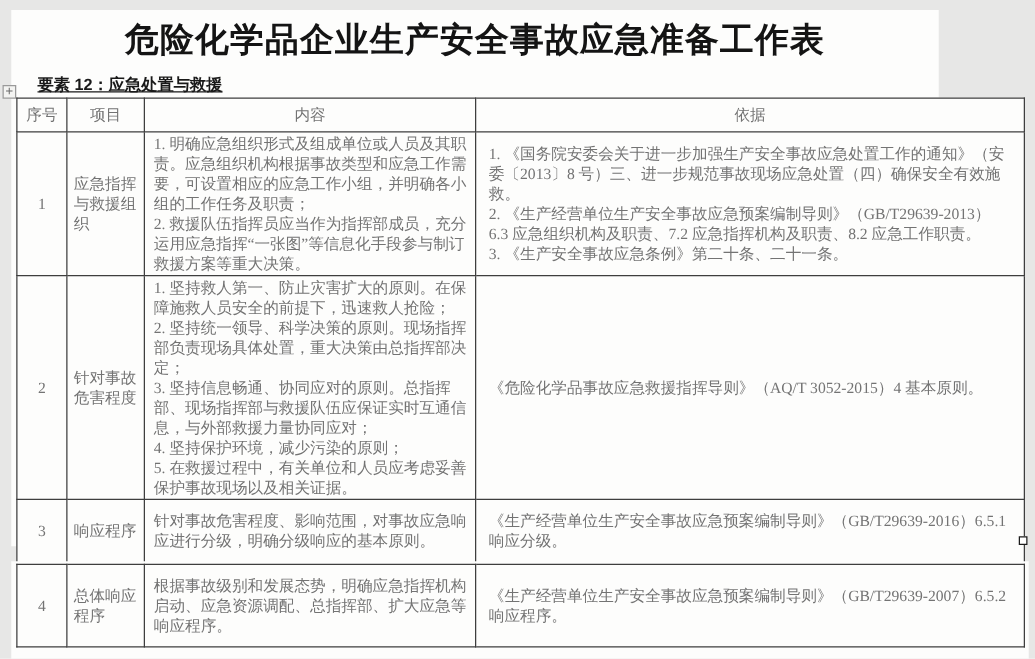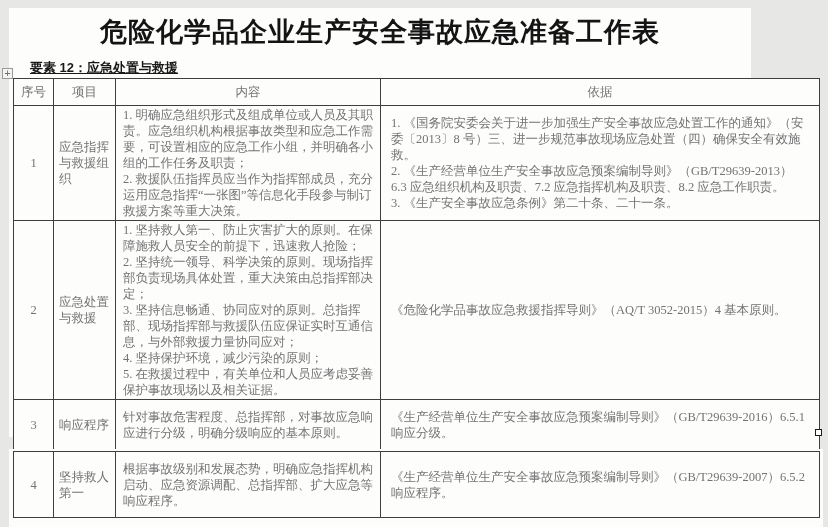--- a/index.html
+++ b/index.html
@@ -84,52 +84,52 @@
         <td class="no">1</td>
         <td class="item">应急指挥与救援组织</td>
         <td class="content">1. 明确应急组织形式及组成单位或人员及其职责。应急组织机构根据事故类型和应急工作需要，可设置相应的应急工作小组，并明确各小组的工作任务及职责；
 2. 救援队伍指挥员应当作为指挥部成员，充分运用应急指挥“一张图”等信息化手段参与制订救援方案等重大决策。</td>
         <td class="basis">1. 《国务院安委会关于进一步加强生产安全事故应急处置工作的通知》（安委〔2013〕8 号）三、进一步规范事故现场应急处置（四）确保安全有效施救。
 2. 《生产经营单位生产安全事故应急预案编制导则》（GB/T29639-2013） 6.3 应急组织机构及职责、7.2 应急指挥机构及职责、8.2 应急工作职责。
 3. 《生产安全事故应急条例》第二十条、二十一条。</td>
       </tr>
       <tr style="height:160px">
         <td class="no">2</td>
-        <td class="item">应急处置与救援</td>
+        <td class="item">针对事故危害程度</td>
         <td class="content">1. 坚持救人第一、防止灾害扩大的原则。在保障施救人员安全的前提下，迅速救人抢险；
 2. 坚持统一领导、科学决策的原则。现场指挥部负责现场具体处置，重大决策由总指挥部决定；
 3. 坚持信息畅通、协同应对的原则。总指挥部、现场指挥部与救援队伍应保证实时互通信息，与外部救援力量协同应对；
 4. 坚持保护环境，减少污染的原则；
 5. 在救援过程中，有关单位和人员应考虑妥善保护事故现场以及相关证据。</td>
         <td class="basis">《危险化学品事故应急救援指挥导则》（AQ/T 3052-2015）4 基本原则。</td>
       </tr>
       <tr style="height:51px">
         <td class="no">3</td>
         <td class="item">响应程序</td>
-        <td class="content">针对事故危害程度、总指挥部，对事故应急响应进行分级，明确分级响应的基本原则。</td>
+        <td class="content">针对事故危害程度、影响范围，对事故应急响应进行分级，明确分级响应的基本原则。</td>
         <td class="basis">《生产经营单位生产安全事故应急预案编制导则》（GB/T29639-2016）6.5.1 响应分级。</td>
       </tr>
     </tbody>
       </table>
 
     <div class="resize-handle"></div>
   </div>
 
   <div class="page page2">
     <table class="sheet">
       <colgroup>
         <col style="width:40px">
           <col style="width:62px">
           <col style="width:265px">
           <col style="width:439px">
       </colgroup>
       <tbody>
           <tr style="height:66px">
         <td class="no">4</td>
-        <td class="item">坚持救人第一</td>
+        <td class="item">总体响应程序</td>
         <td class="content">根据事故级别和发展态势，明确应急指挥机构启动、应急资源调配、总指挥部、扩大应急等响应程序。</td>
         <td class="basis">《生产经营单位生产安全事故应急预案编制导则》（GB/T29639-2007）6.5.2 响应程序。</td>
       </tr>
     </tbody>
       </table>
   </div>
 
 </div>
 
 </body></html>

